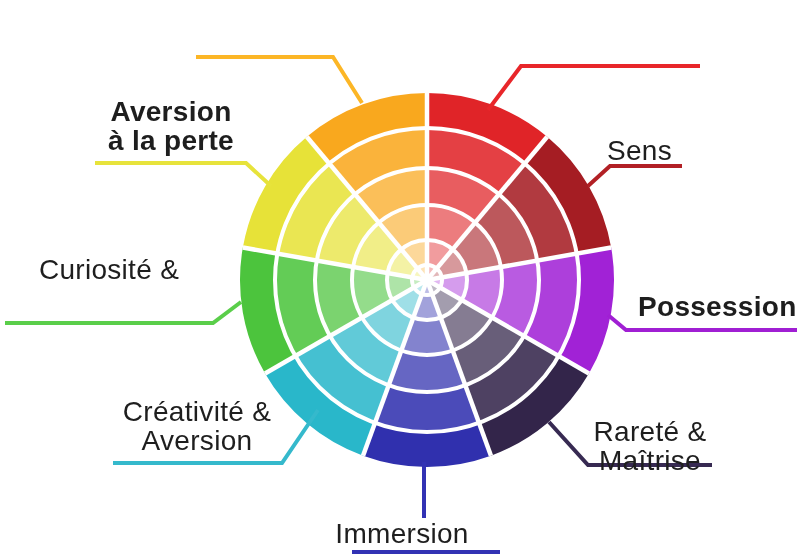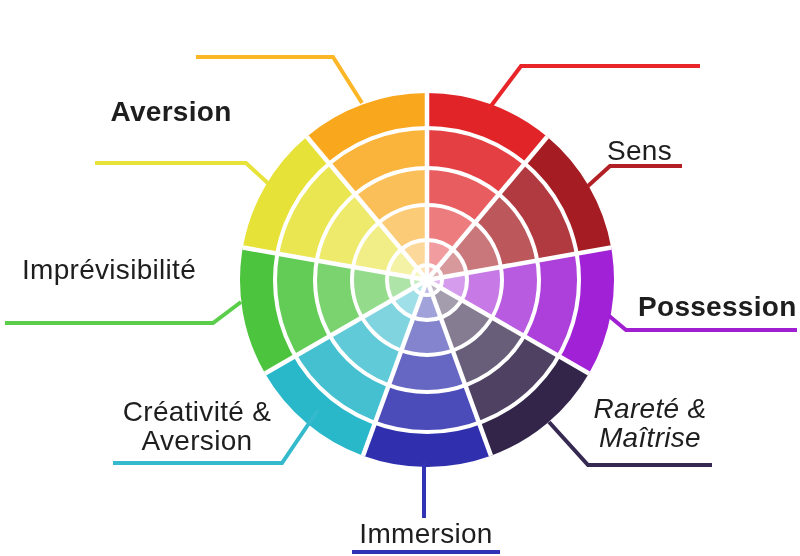--- a/index.html
+++ b/index.html
@@ -17,22 +17,22 @@
     font-size:28px;
     line-height:29px;
     letter-spacing:0.3px;
     white-space:nowrap;
     font-weight:500;
   }
   .label.centered{transform:translateX(-50%);text-align:center;}
   #lb-competence{left:605px;top:4px;}
   #lb-sens{left:607px;top:136px;}
   #lb-possession{left:638px;top:292px;font-weight:bold;}
-  #lb-rarete{left:650px;top:394px;font-style:italic;}
-  #lb-immersion{left:426px;top:519px;}
+  #lb-rarete{left:650px;top:417px;}
+  #lb-immersion{left:402px;top:519px;}
   #lb-creativite{left:197px;top:397px;}
   #lb-curiosite{left:109px;top:255px;}
   #lb-aversion{left:171px;top:97px;font-weight:bold;}
   #lb-influence{left:263px;top:0px;}
 </style>
 </head>
 <body>
 
 <div class="stage">
   <svg id="wheel-svg" width="800" height="556" viewBox="0 0 800 556">
@@ -129,20 +129,21 @@
     <div>Maîtrise</div>
   </div>
   <div class="label centered" id="lb-immersion">
     <div>Immersion</div>
   </div>
   <div class="label centered" id="lb-creativite">
     <div>Créativité &amp;</div>
     <div>Aversion</div>
   </div>
   <div class="label centered" id="lb-curiosite">
-    <div>Imprévisibilité</div>
+    <div>Curiosité &amp;</div>
   </div>
   <div class="label centered" id="lb-aversion">
     <div>Aversion</div>
+    <div>à la perte</div>
   </div>
   <div class="label centered" id="lb-influence">
   </div>
 </div>
 
 </body></html>

